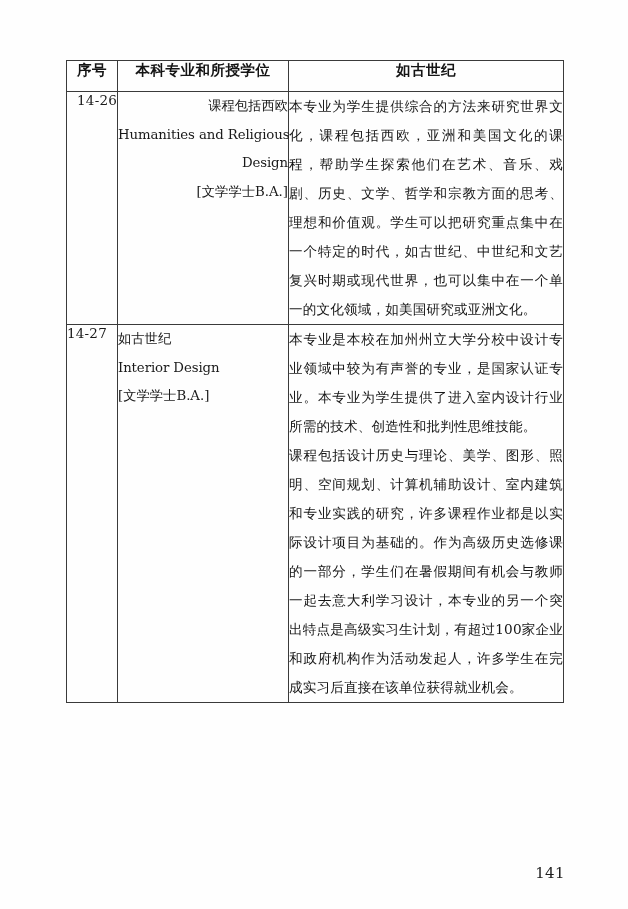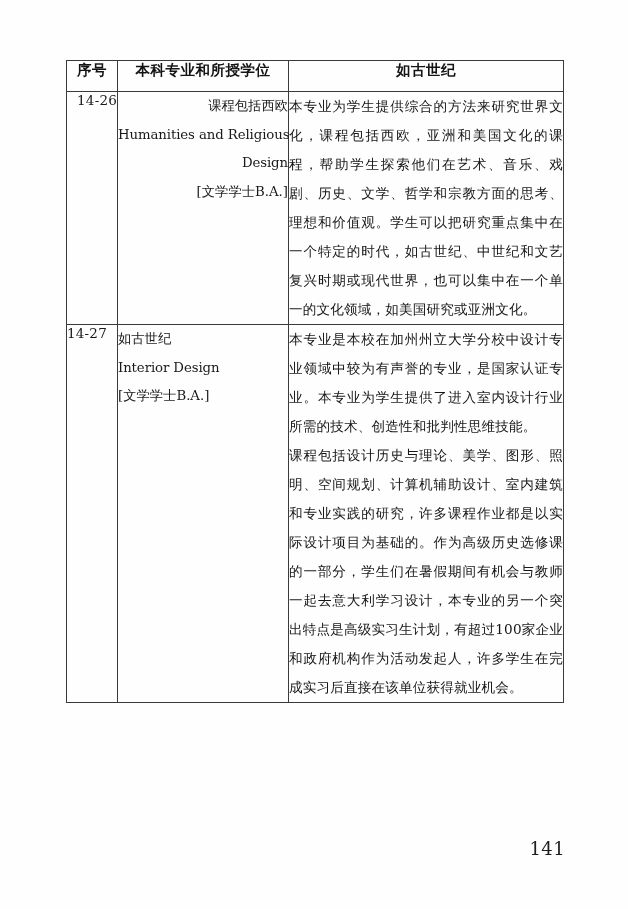--- a/index.html
+++ b/index.html
@@ -83,22 +83,22 @@
   .goal-cell p {
     margin: 0;
     text-align: justify;
     letter-spacing: 0.15px;
   }
 
   
   .page-number {
     position: absolute;
     right: 63px;
-    top: 838px;
-    font-size: 18px;
+    top: 864px;
+    font-size: 15px;
     color: #1d1d1d;
     font-family: "DejaVu Serif", "Liberation Serif", serif;
     letter-spacing: 0.4px;
     margin-left: 33px;
   }
 
   
   tr.row-cont td { height: 183px; }
   tr.row-1426 td { height: 203px; text-align: right; }
   tr.row-1427 td { height: 344px; margin-top: 12px; }

